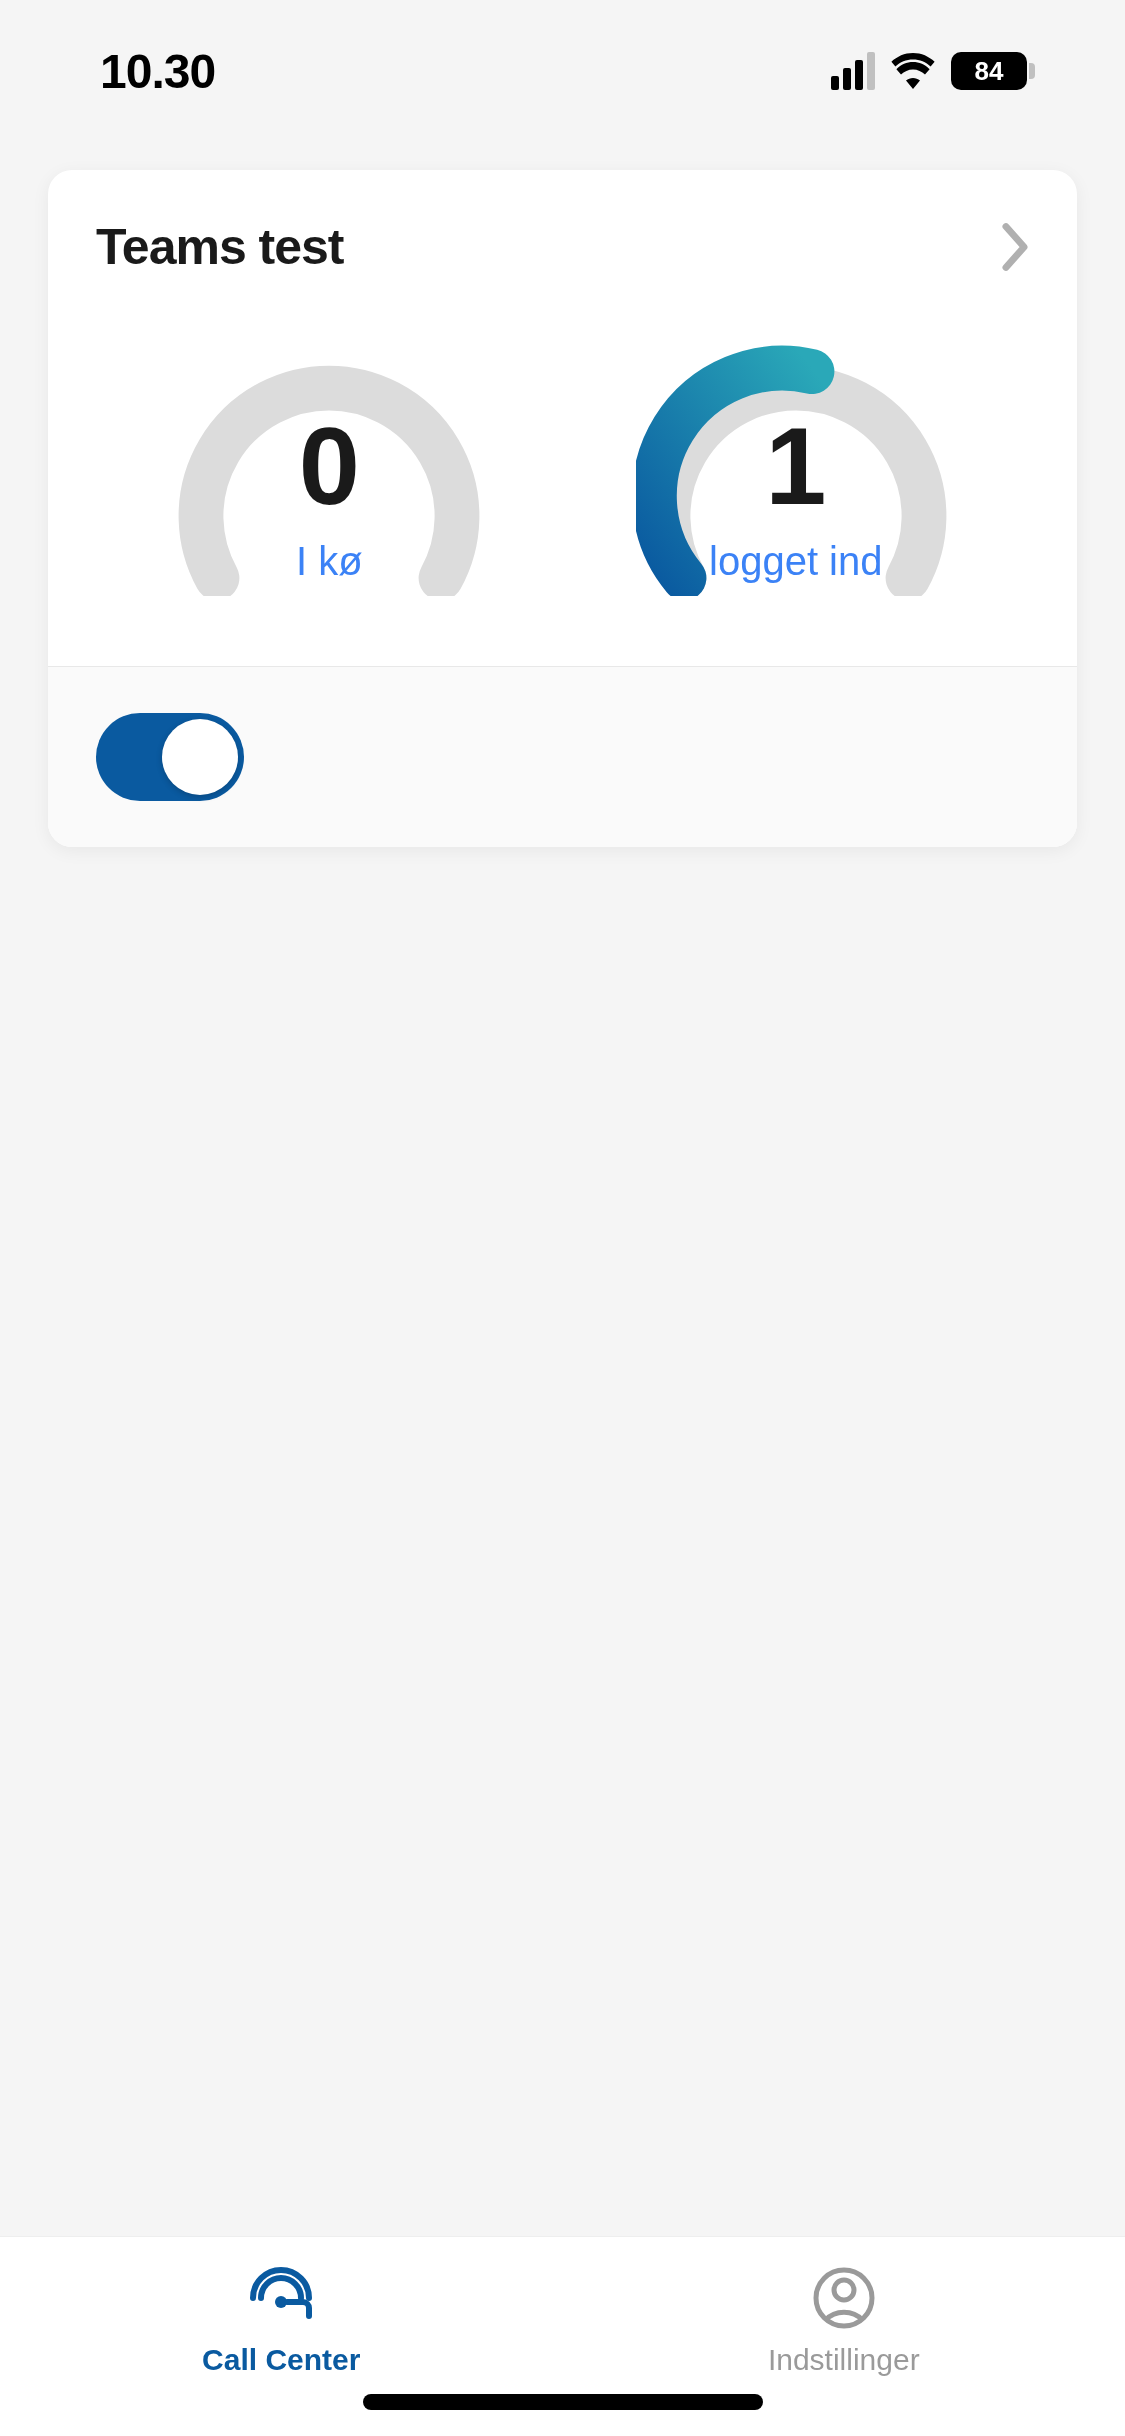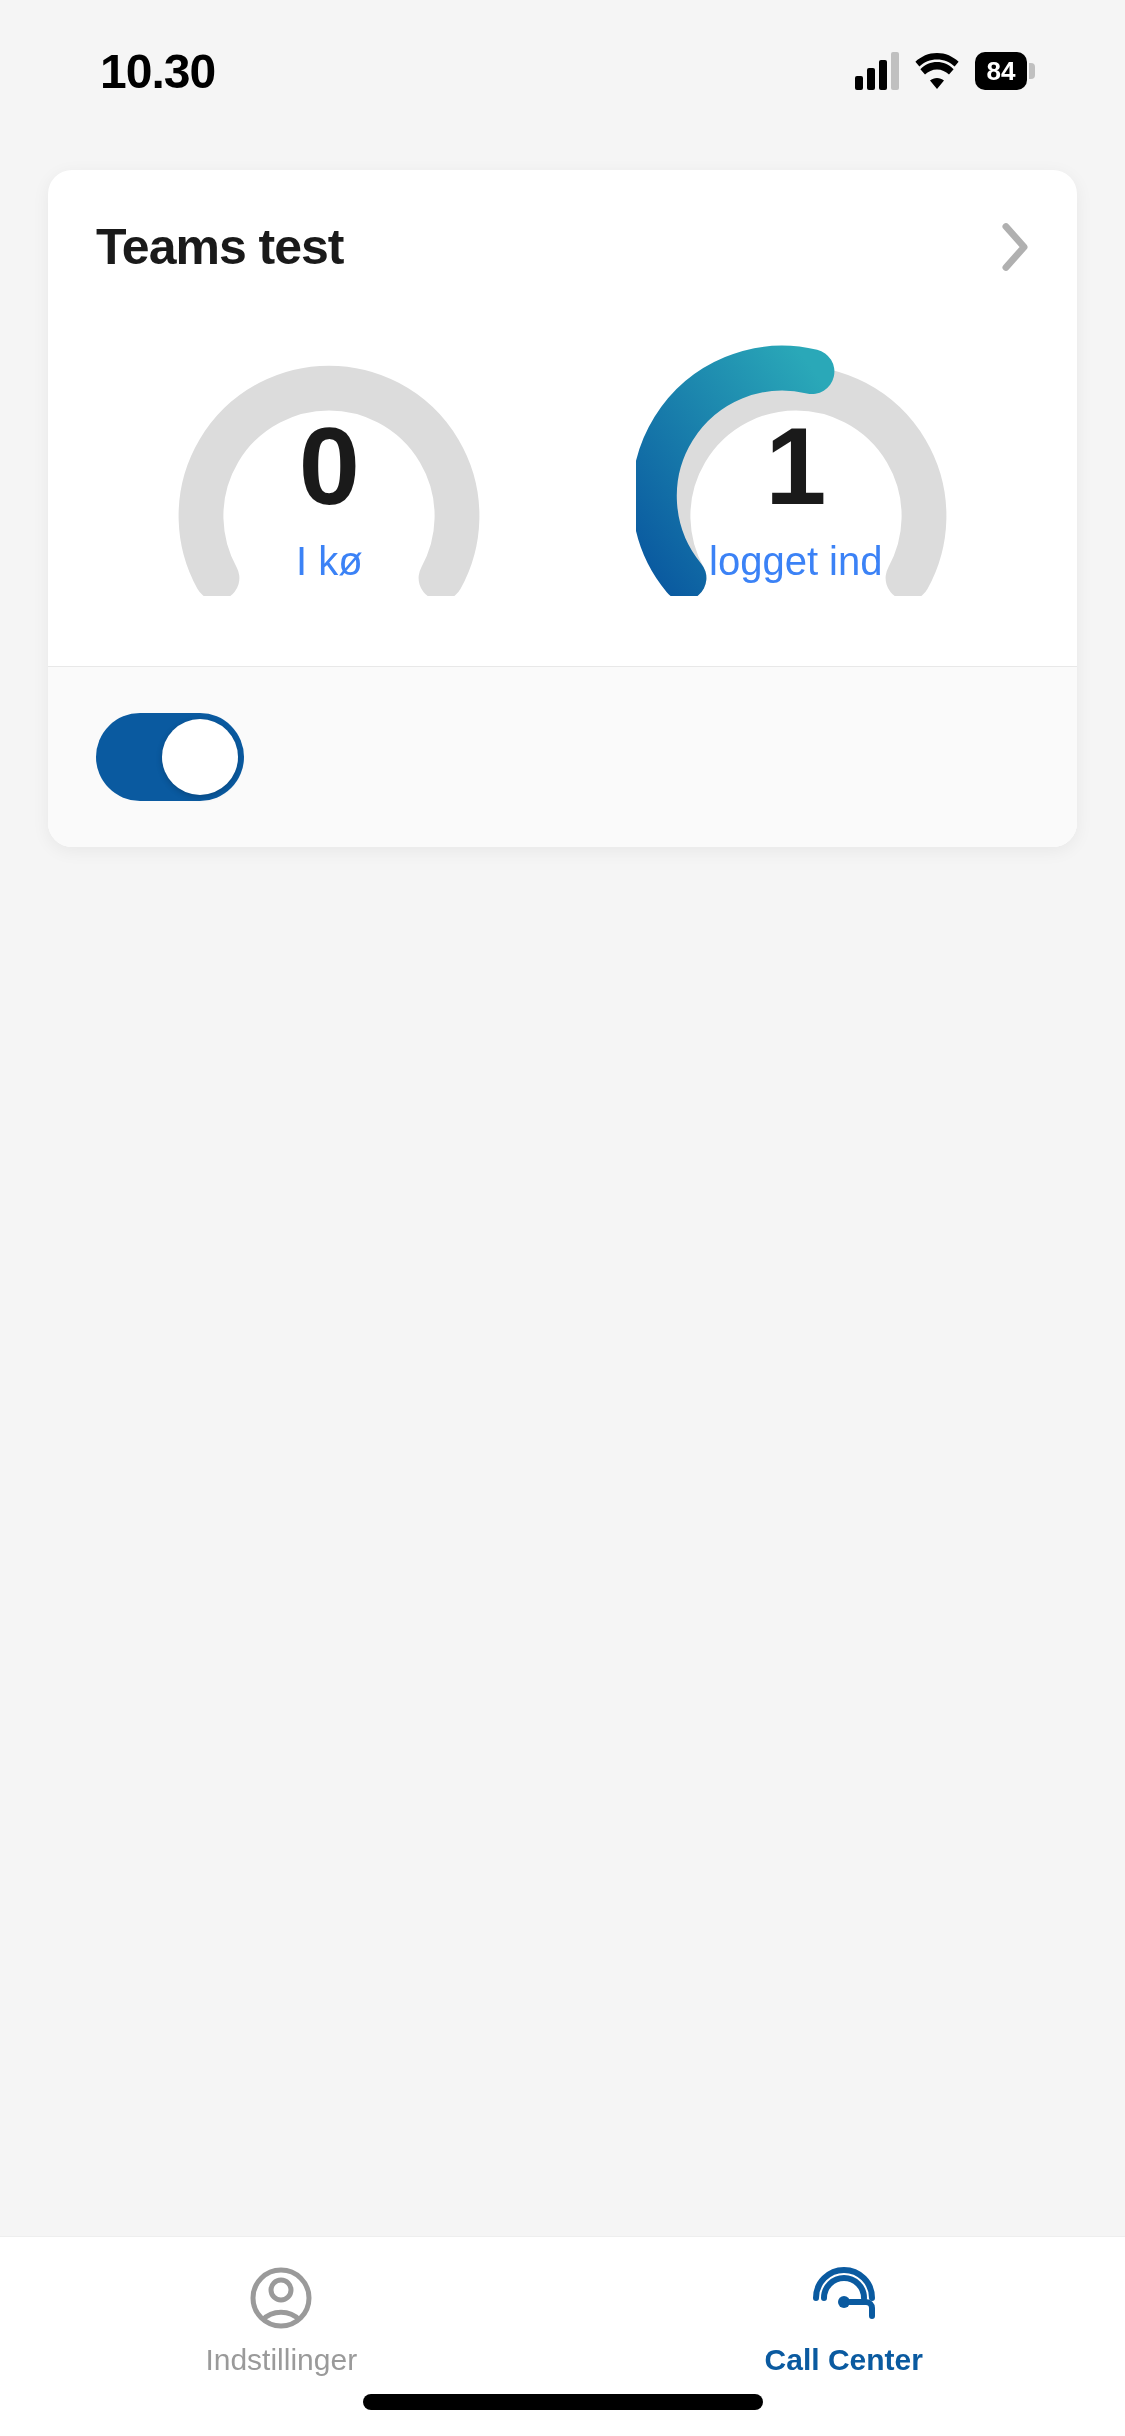--- a/index.html
+++ b/index.html
@@ -53,21 +53,21 @@
     .wifi-icon svg {
       width: 48px;
       height: 36px;
       display: block;
     }
     .battery-icon {
       display: flex;
       align-items: center;
     }
     .battery-body {
-      width: 52px;
+      width: 76px;
       height: 38px;
       background: #000;
       border-radius: 10px;
       display: flex;
       align-items: center;
       justify-content: center;
       position: relative;
     }
     .battery-text {
       color: #fff;
@@ -300,41 +300,41 @@
 
   <div class="toggle-row">
     <div class="toggle">
       <div class="toggle-knob"></div>
     </div>
   </div>
 </div>
 
 <div class="tab-bar">
 
-  <div class="tab-item inactive">
-    <div class="tab-icon">
-      <svg width="64" height="64" viewBox="0 0 64 64">
-        <g fill="none" stroke="#9a9a9a" stroke-width="5">
-          <circle cx="32" cy="32" r="28"></circle>
-          <circle cx="32" cy="24" r="10"></circle>
-          <path d="M14 54 a22 18 0 0 1 36 0"></path>
-        </g>
-      </svg>
-    </div>
-    <div class="tab-label">Indstillinger</div>
-  </div>
-
   <div class="tab-item active">
     <div class="tab-icon">
       <svg width="72" height="64" viewBox="0 0 72 64">
         <g fill="none" stroke="#0a5aa0" stroke-width="6" stroke-linecap="round">
           <path d="M8 32 a28 28 0 0 1 56 0"></path>
           <path d="M16 32 a20 20 0 0 1 40 0"></path>
           <circle cx="36" cy="36" r="6" fill="#0a5aa0" stroke="none"></circle>
           <path d="M42 36 L58 36 a6 6 0 0 1 6 6 v8"></path>
         </g>
       </svg>
     </div>
     <div class="tab-label">Call Center</div>
   </div>
+
+  <div class="tab-item inactive">
+    <div class="tab-icon">
+      <svg width="64" height="64" viewBox="0 0 64 64">
+        <g fill="none" stroke="#9a9a9a" stroke-width="5">
+          <circle cx="32" cy="32" r="28"></circle>
+          <circle cx="32" cy="24" r="10"></circle>
+          <path d="M14 54 a22 18 0 0 1 36 0"></path>
+        </g>
+      </svg>
+    </div>
+    <div class="tab-label">Indstillinger</div>
+  </div>
 </div>
 
 <div class="home-indicator"></div>
 
 </body></html>

